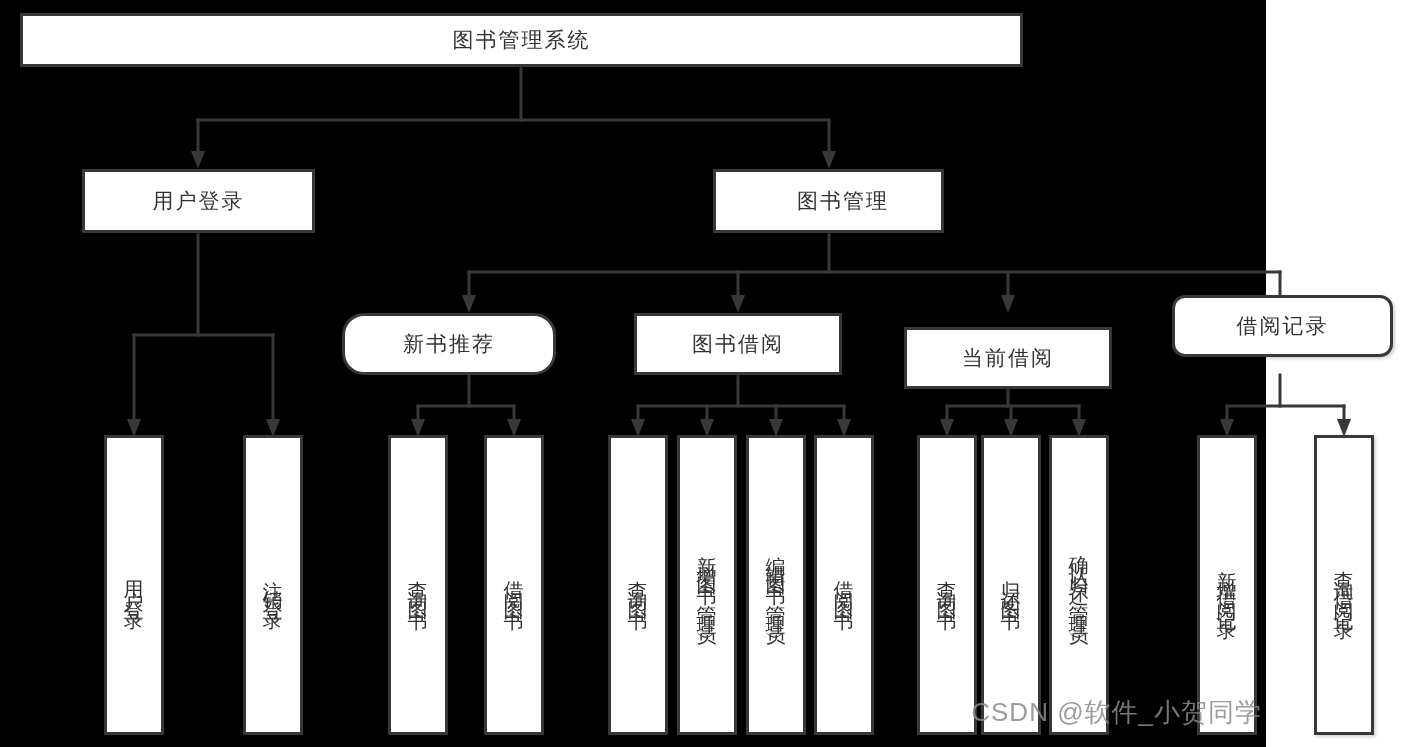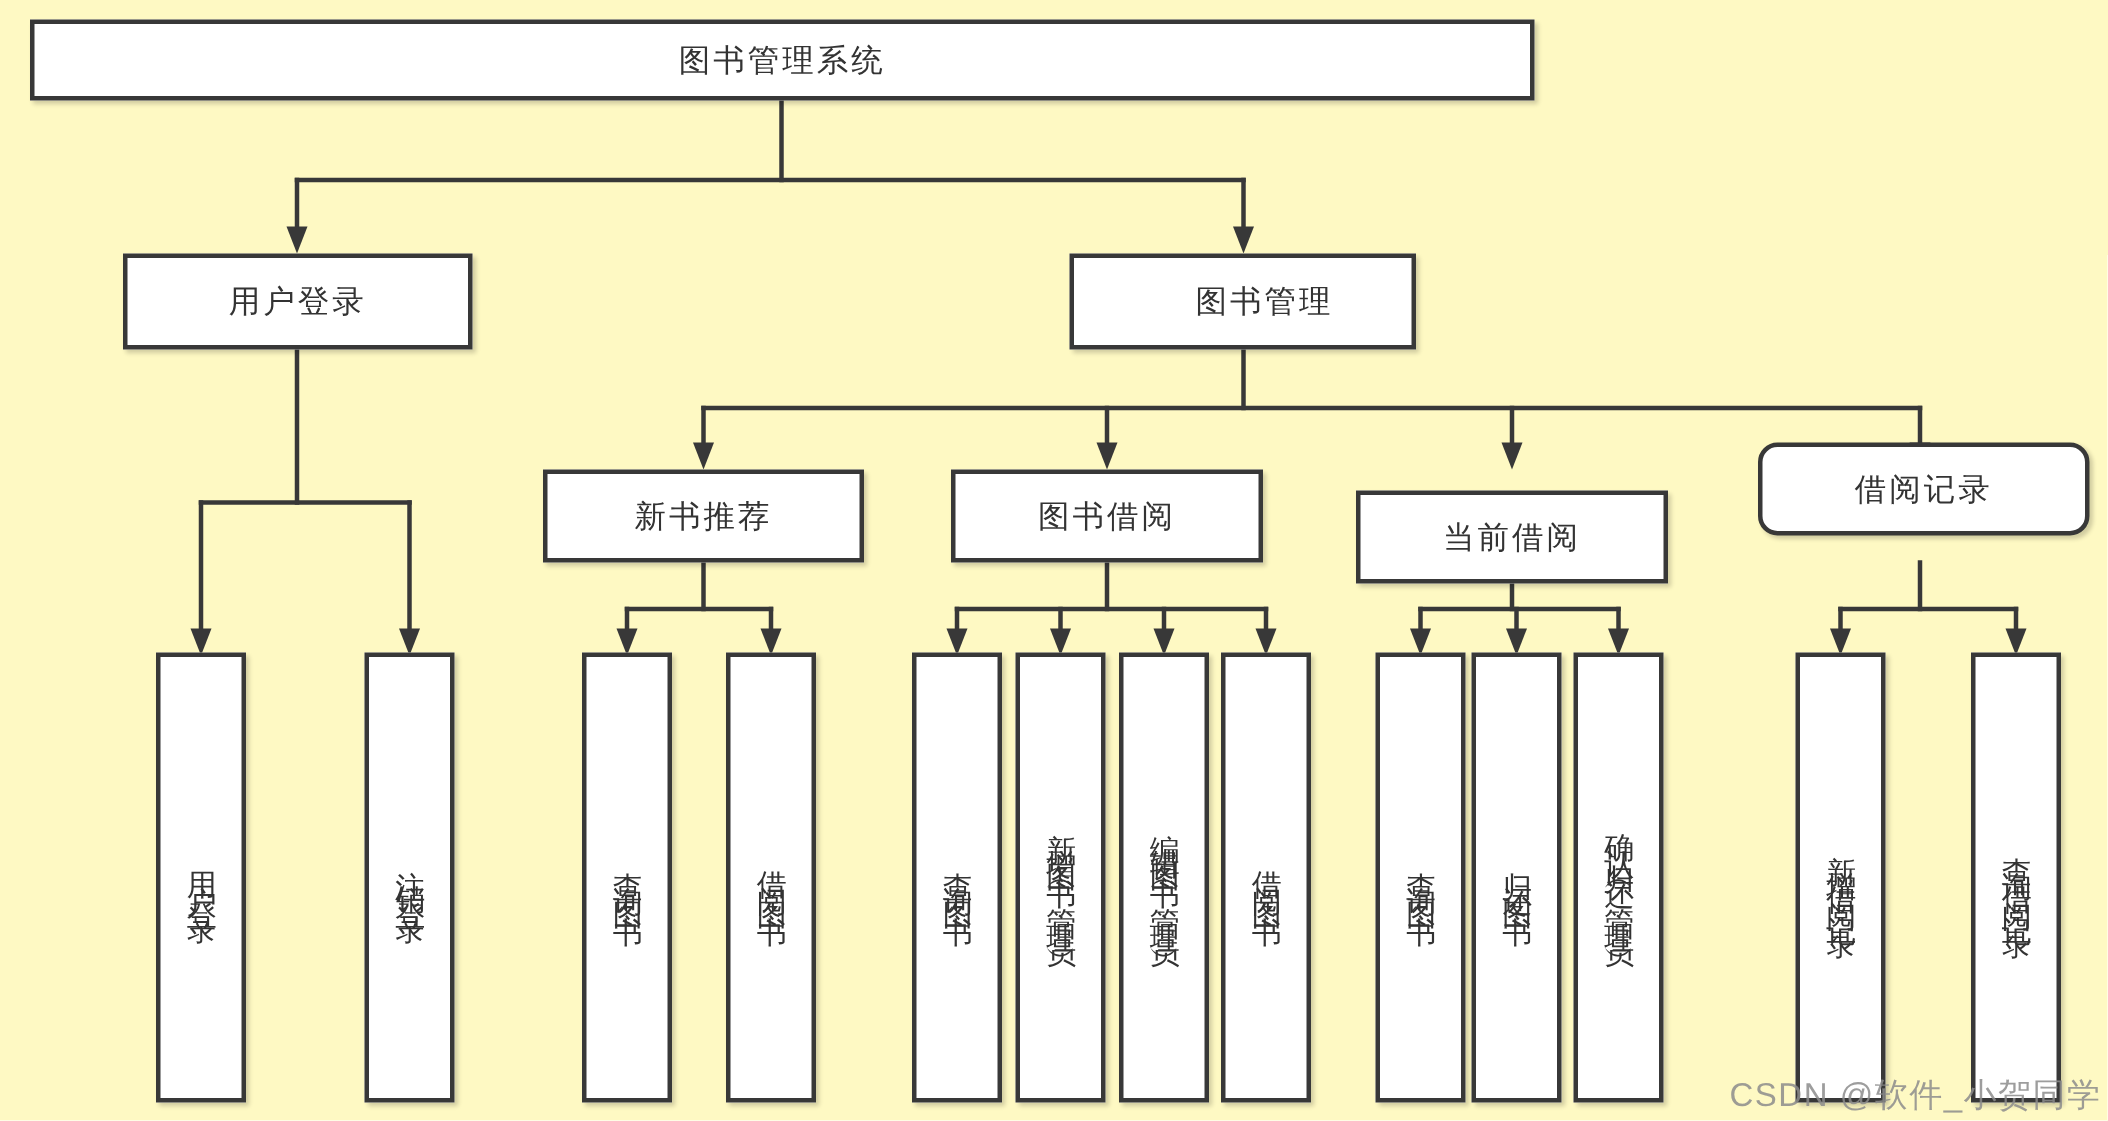--- a/index.html
+++ b/index.html
@@ -6,23 +6,23 @@
     margin: 0;
     padding: 0;
     width: 1405px;
     height: 747px;
     background: #ffffff;
     font-family: "Liberation Sans", "DejaVu Sans", sans-serif;
     overflow: hidden;
   }
   #canvas {
     position: relative;
-    width: 1405px;
+    width: 1266px;
     height: 747px;
-    background: #fef9c3;
+    background: #000000;
   }
   #wires {
     position: absolute;
     left: 0; top: 0;
     width: 1405px; height: 747px;
     z-index: 1;
   }
   .box {
     position: absolute;
     box-sizing: border-box;
@@ -45,37 +45,37 @@
     text-orientation: mixed;
     font-size: 20px;
     line-height: 1;
     letter-spacing: 10px;
     white-space: nowrap;
   }
   
   .n-root   { left: 20px;   top: 13px;  width: 1003px; height: 54px; }
   .n-login  { left: 82px;   top: 169px; width: 233px;  height: 64px; }
   .n-mgmt   { left: 713px;  top: 169px; width: 231px;  height: 64px; padding-left: 29px; }
-  .n-l3a    { left: 362px;  top: 313px; width: 214px;  height: 62px; }
+  .n-l3a    { left: 342px;  top: 313px; width: 214px;  height: 62px; border-radius: 22px; }
   .n-l3b    { left: 634px;  top: 313px; width: 208px;  height: 62px; align-items: center; }
   .n-l3c    { left: 904px;  top: 327px; width: 208px;  height: 62px; text-align: right; }
   .n-l3d    { left: 1172px; top: 295px; width: 221px;  height: 62px; border-radius: 13px; }
   .leaf     { top: 435px; width: 60px; height: 300px; }
   .lf1  { left: 104px; }  .lf2  { left: 243px; }
   .lf3  { left: 388px; }  .lf4  { left: 484px; }
   .lf5  { left: 608px; }  .lf6  { left: 677px; }
   .lf7  { left: 746px; }  .lf8  { left: 814px; }
   .lf9  { left: 917px; }  .lf10 { left: 981px; }
   .lf11 { left: 1049px; } .lf12 { left: 1197px; }
   .lf13 { left: 1314px; }
   #watermark {
     position: absolute;
     right: 4px;
-    bottom: 2px;
-    font-size: 22px;
+    bottom: 17px;
+    font-size: 26px;
     color: rgba(140,140,140,0.85);
     letter-spacing: 1px;
     z-index: 5;
     white-space: nowrap;
   }
 </style>
 </head>
 <body>
 
 <div id="canvas">

